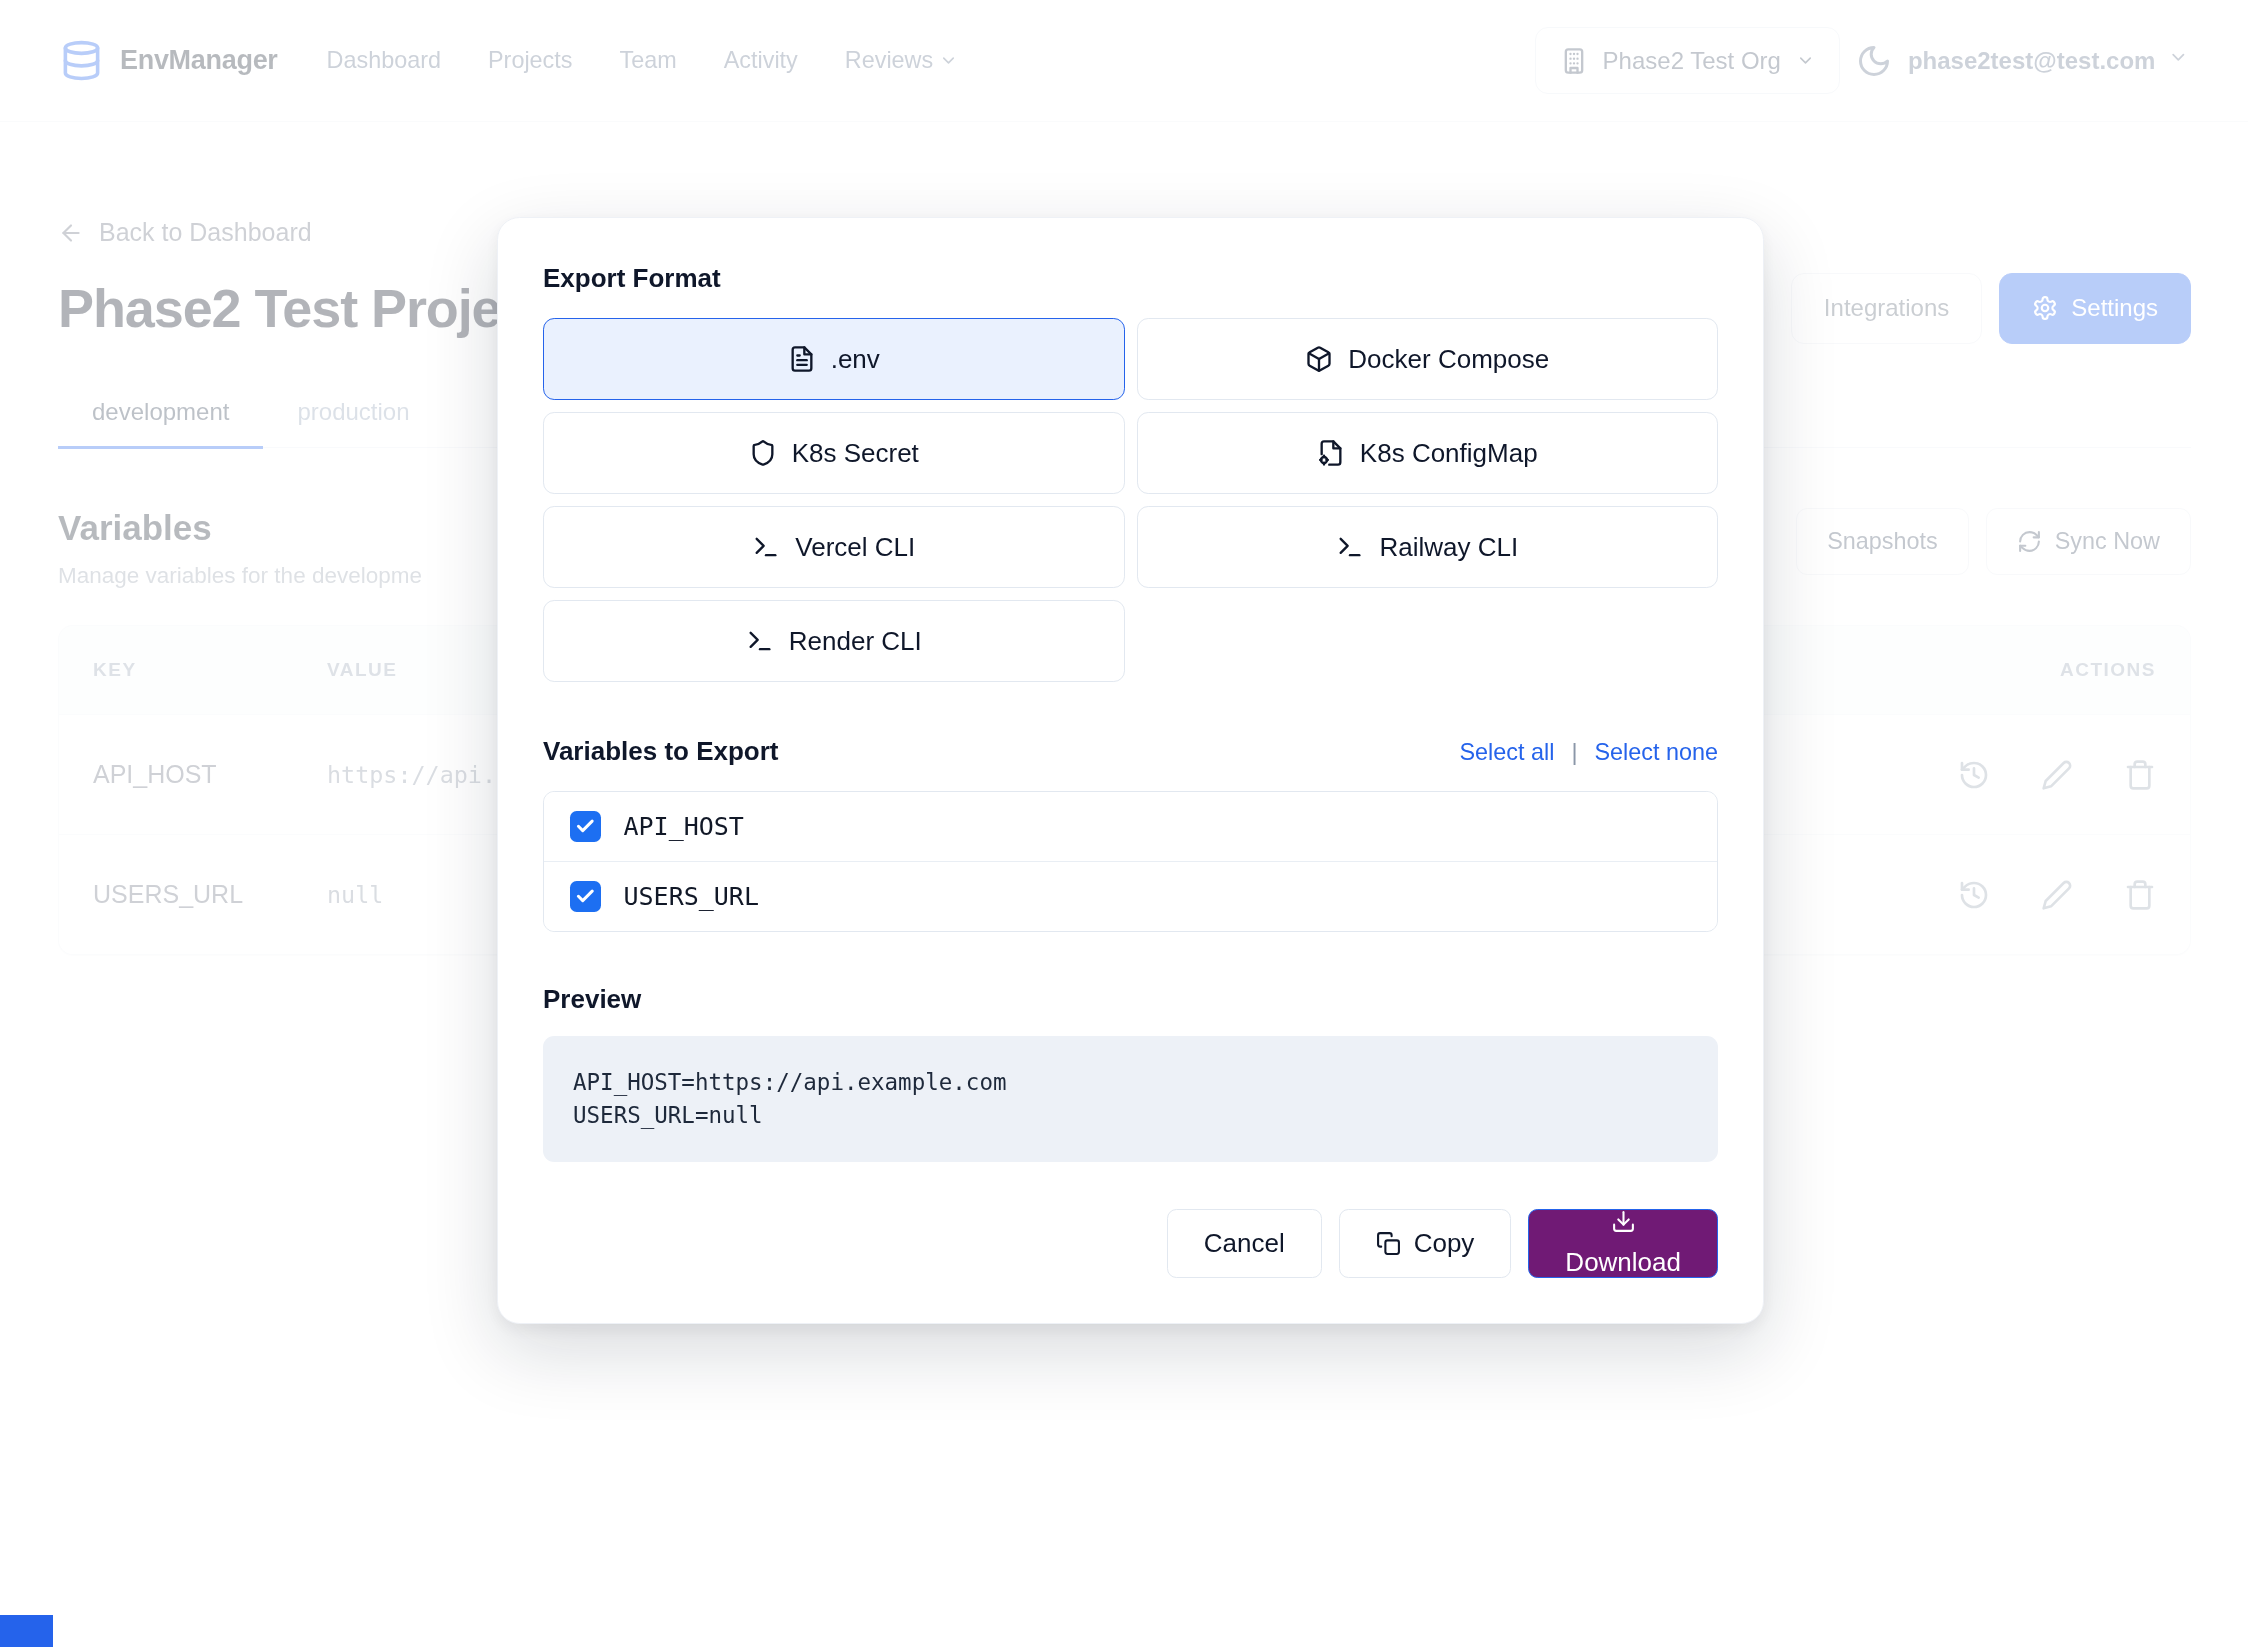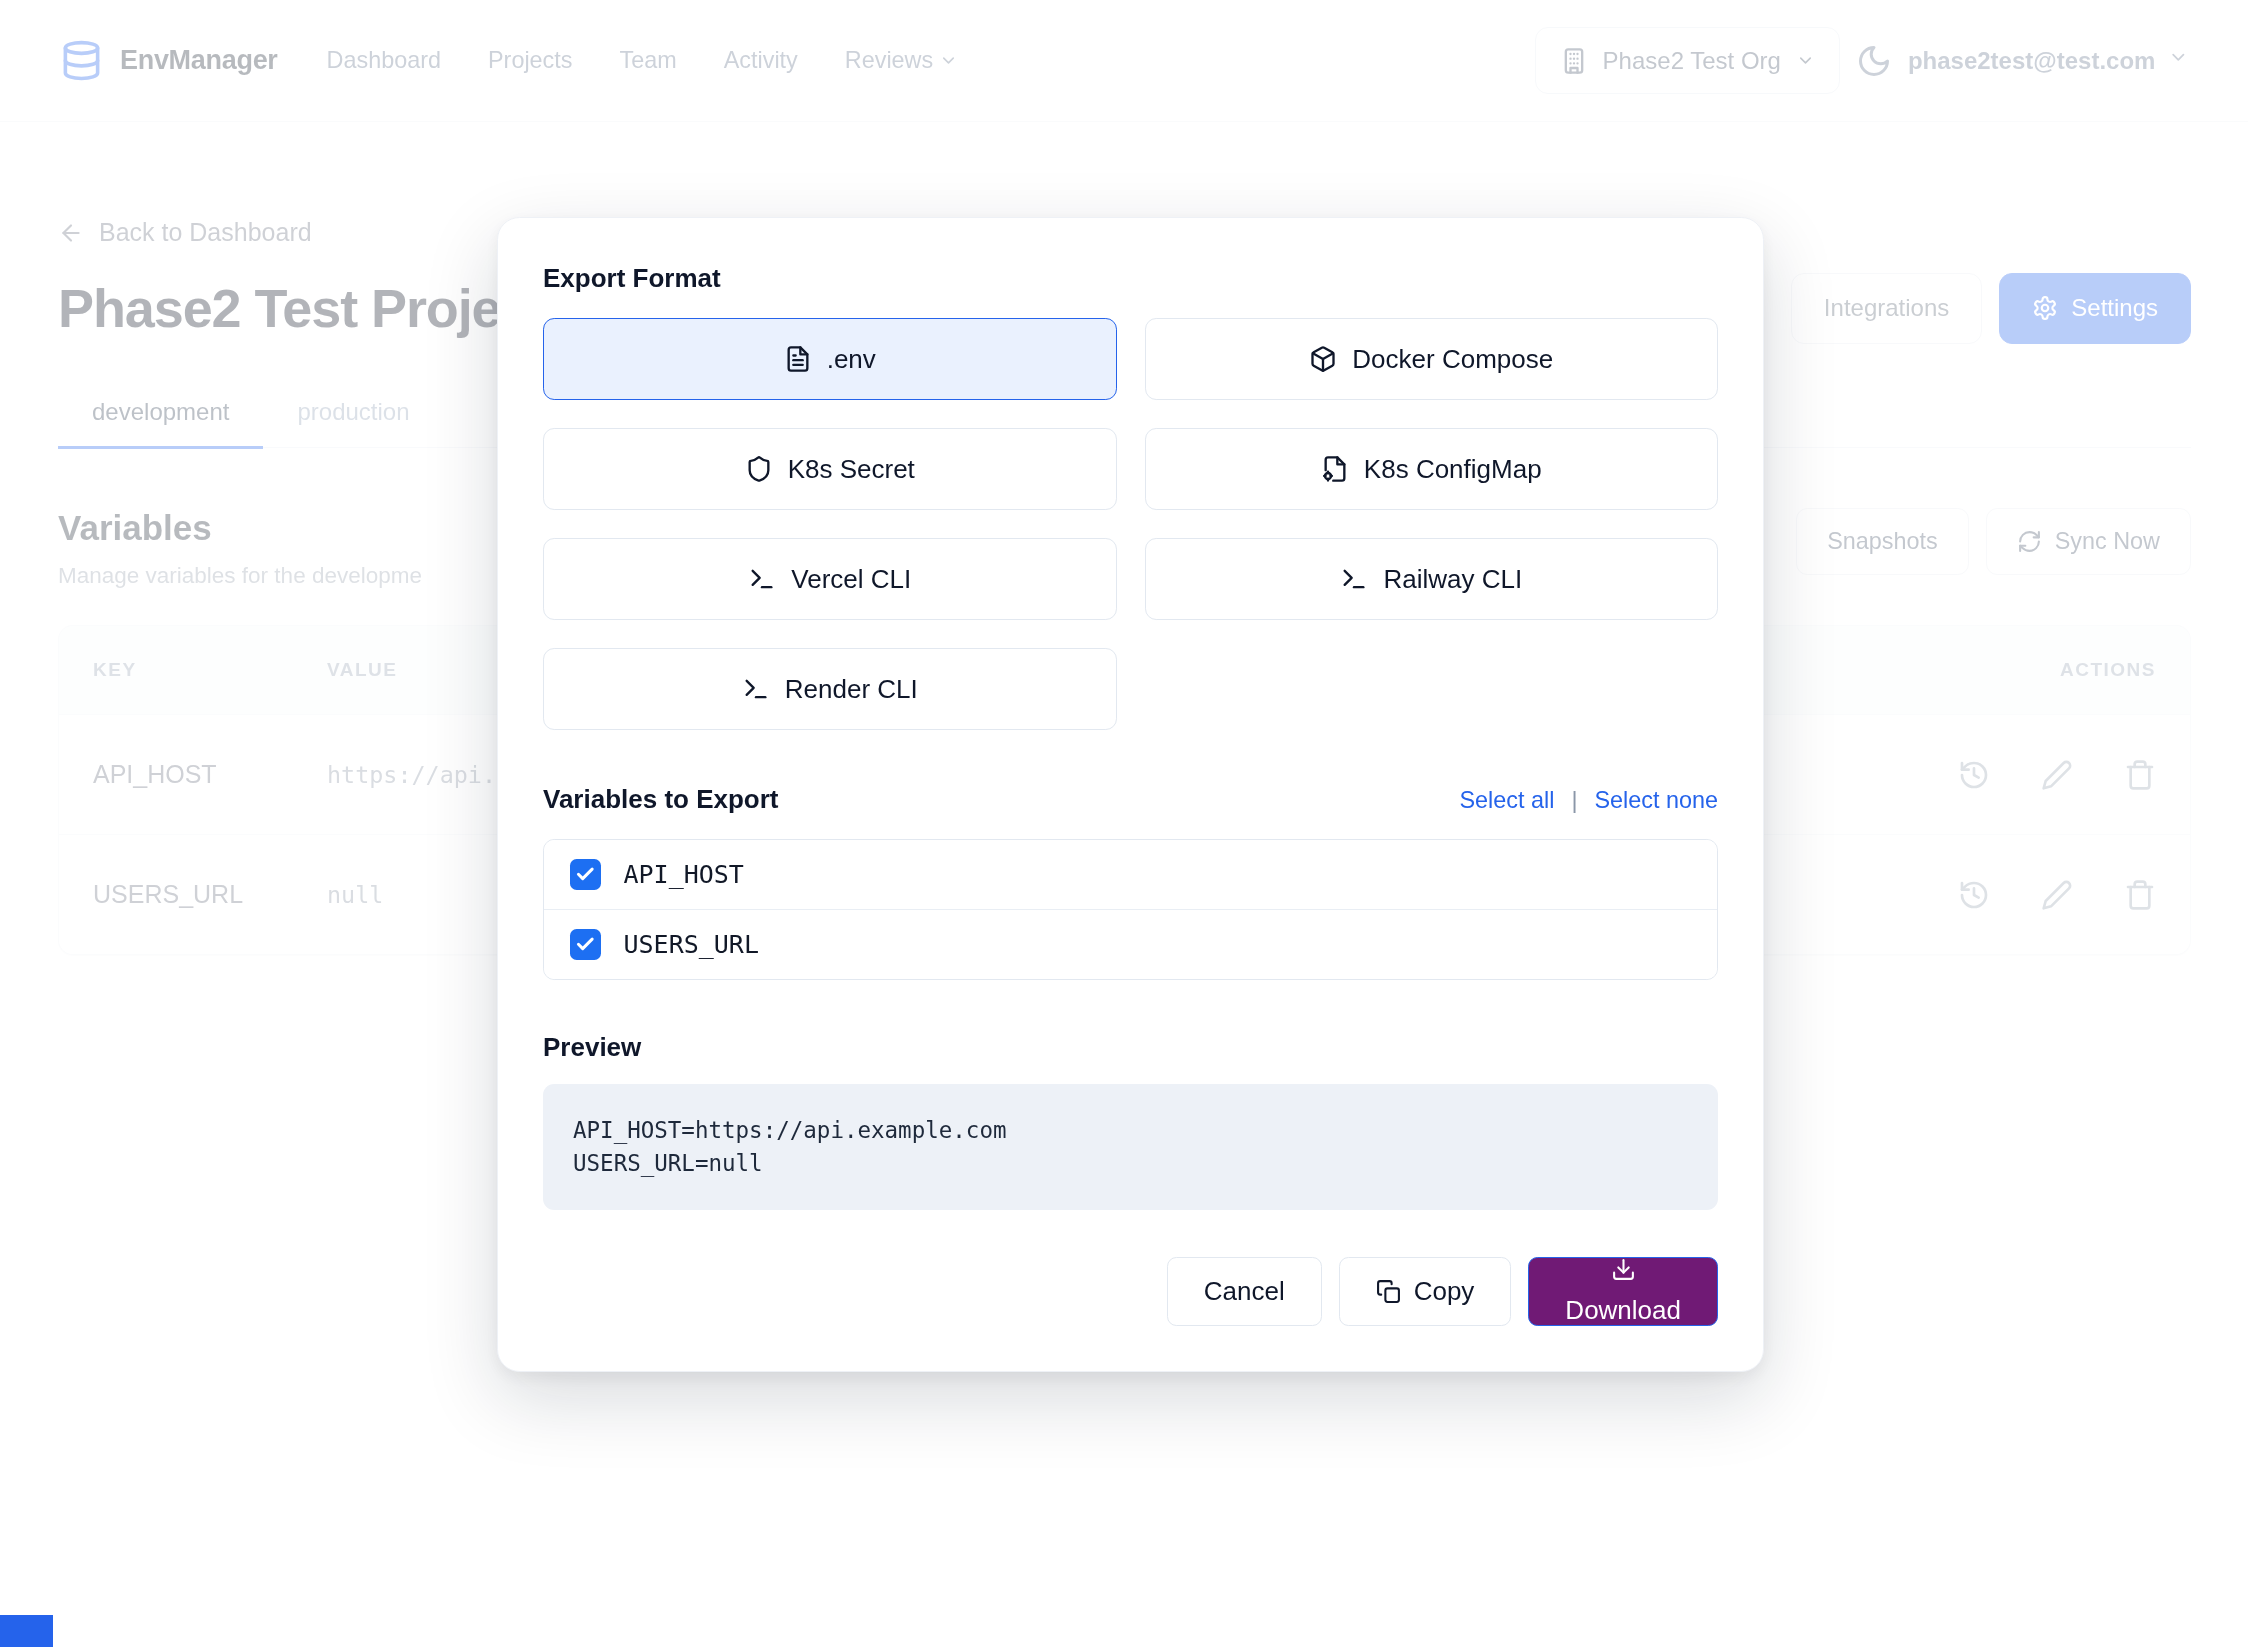--- a/index.html
+++ b/index.html
@@ -55,21 +55,21 @@
   .action-ic { cursor:pointer; display:flex; }
 
   
   .overlay { position:fixed; inset:0; background:rgba(255,255,255,0.68); z-index:10; }
   .modal { position:fixed; left:497px; top:217px; width:1267px; z-index:20; background:#fff; border-radius:22.5px;
     border:0.9px solid #eef1f6; padding:45px; box-shadow:0 26px 75px rgba(15,23,42,.16), 0 5.6px 17px rgba(15,23,42,.06); }
   .modal-head { display:flex; align-items:flex-start; justify-content:space-between; margin-bottom:49px; }
   .modal-title { font-size:37px; font-weight:700; color:#0f172a; letter-spacing:-0.4px; }
   .modal-close { color:#64748b; cursor:pointer; margin-top:3.7px; }
   .m-label { font-size:26px; font-weight:700; color:#0f172a; margin-bottom:24px; }
-  .format-grid { display:grid; grid-template-columns:1fr 1fr; gap:28px; margin-bottom:54px; }
+  .format-grid { display:grid; grid-template-columns:1fr 1fr; gap:12px; margin-bottom:54px; }
   .format-btn { height:82px; display:flex; align-items:center; justify-content:center; gap:15px;
     border:1.4px solid #e2e8f0; border-radius:11.2px; background:#fff; font-size:26px; font-weight:500; color:#0f172a; cursor:pointer; }
   .format-btn.selected { background:#eaf1fe; border:1.9px solid #2563eb; }
   .vars-head { display:flex; align-items:baseline; justify-content:space-between; }
   .vars-links { display:flex; align-items:center; gap:17px; font-size:23.4px; }
   .link-blue { color:#2563eb; font-weight:400; cursor:pointer; }
   .link-sep { color:#8b97a8; }
   .vars-list { border:1.4px solid #e2e8f0; border-radius:11.2px; margin-bottom:52px; overflow:hidden; }
   .var-row { display:flex; align-items:center; gap:22.5px; padding:19px 26px; cursor:pointer; background:#fff; }
   .var-row + .var-row { border-top:0.9px solid #e9eef4; }

